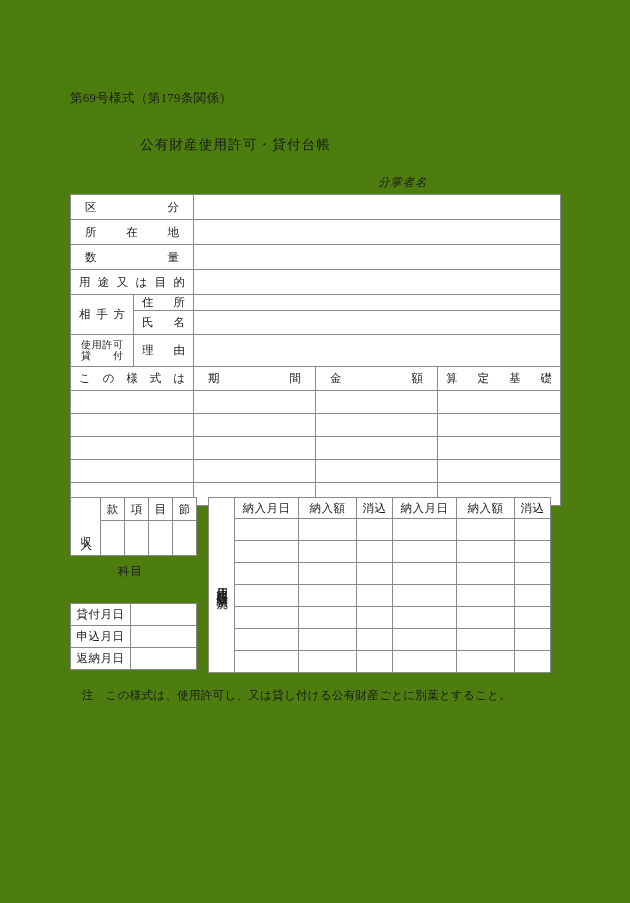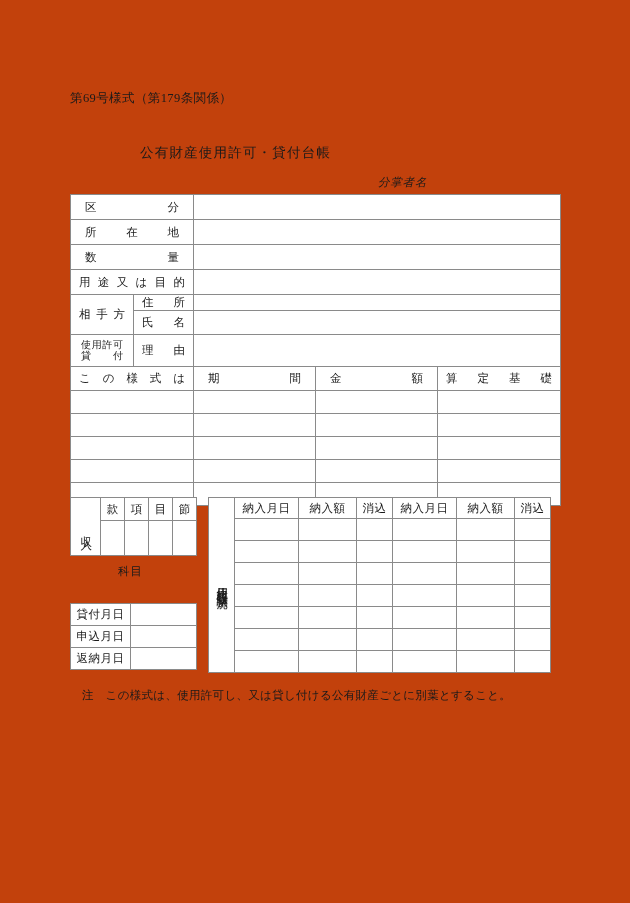--- a/index.html
+++ b/index.html
@@ -8,39 +8,39 @@
     padding: 0;
     background: #c8c8c8;
   }
   body {
     font-family: "Liberation Serif", "DejaVu Serif", serif;
   }
   .page {
     position: relative;
     width: 630px;
     height: 903px;
-    background: #c2410c;
+    background: #4d7c0f;
     overflow: hidden;
     box-sizing: border-box;
   }
 
   
   .form-no {
     position: absolute;
     left: 70px;
     top: 90px;
     font-size: 12.5px;
     letter-spacing: 0.4px;
     color: #1a1a1a;
     white-space: nowrap;
   }
   .doc-title {
     position: absolute;
     left: 140px;
-    top: 144px;
+    top: 136px;
     font-size: 13.5px;
     letter-spacing: 1.2px;
     color: #1a1a1a;
     white-space: nowrap;
   }
   .charge-label {
     position: absolute;
     left: 378px;
     top: 175px;
     font-size: 11.5px;

